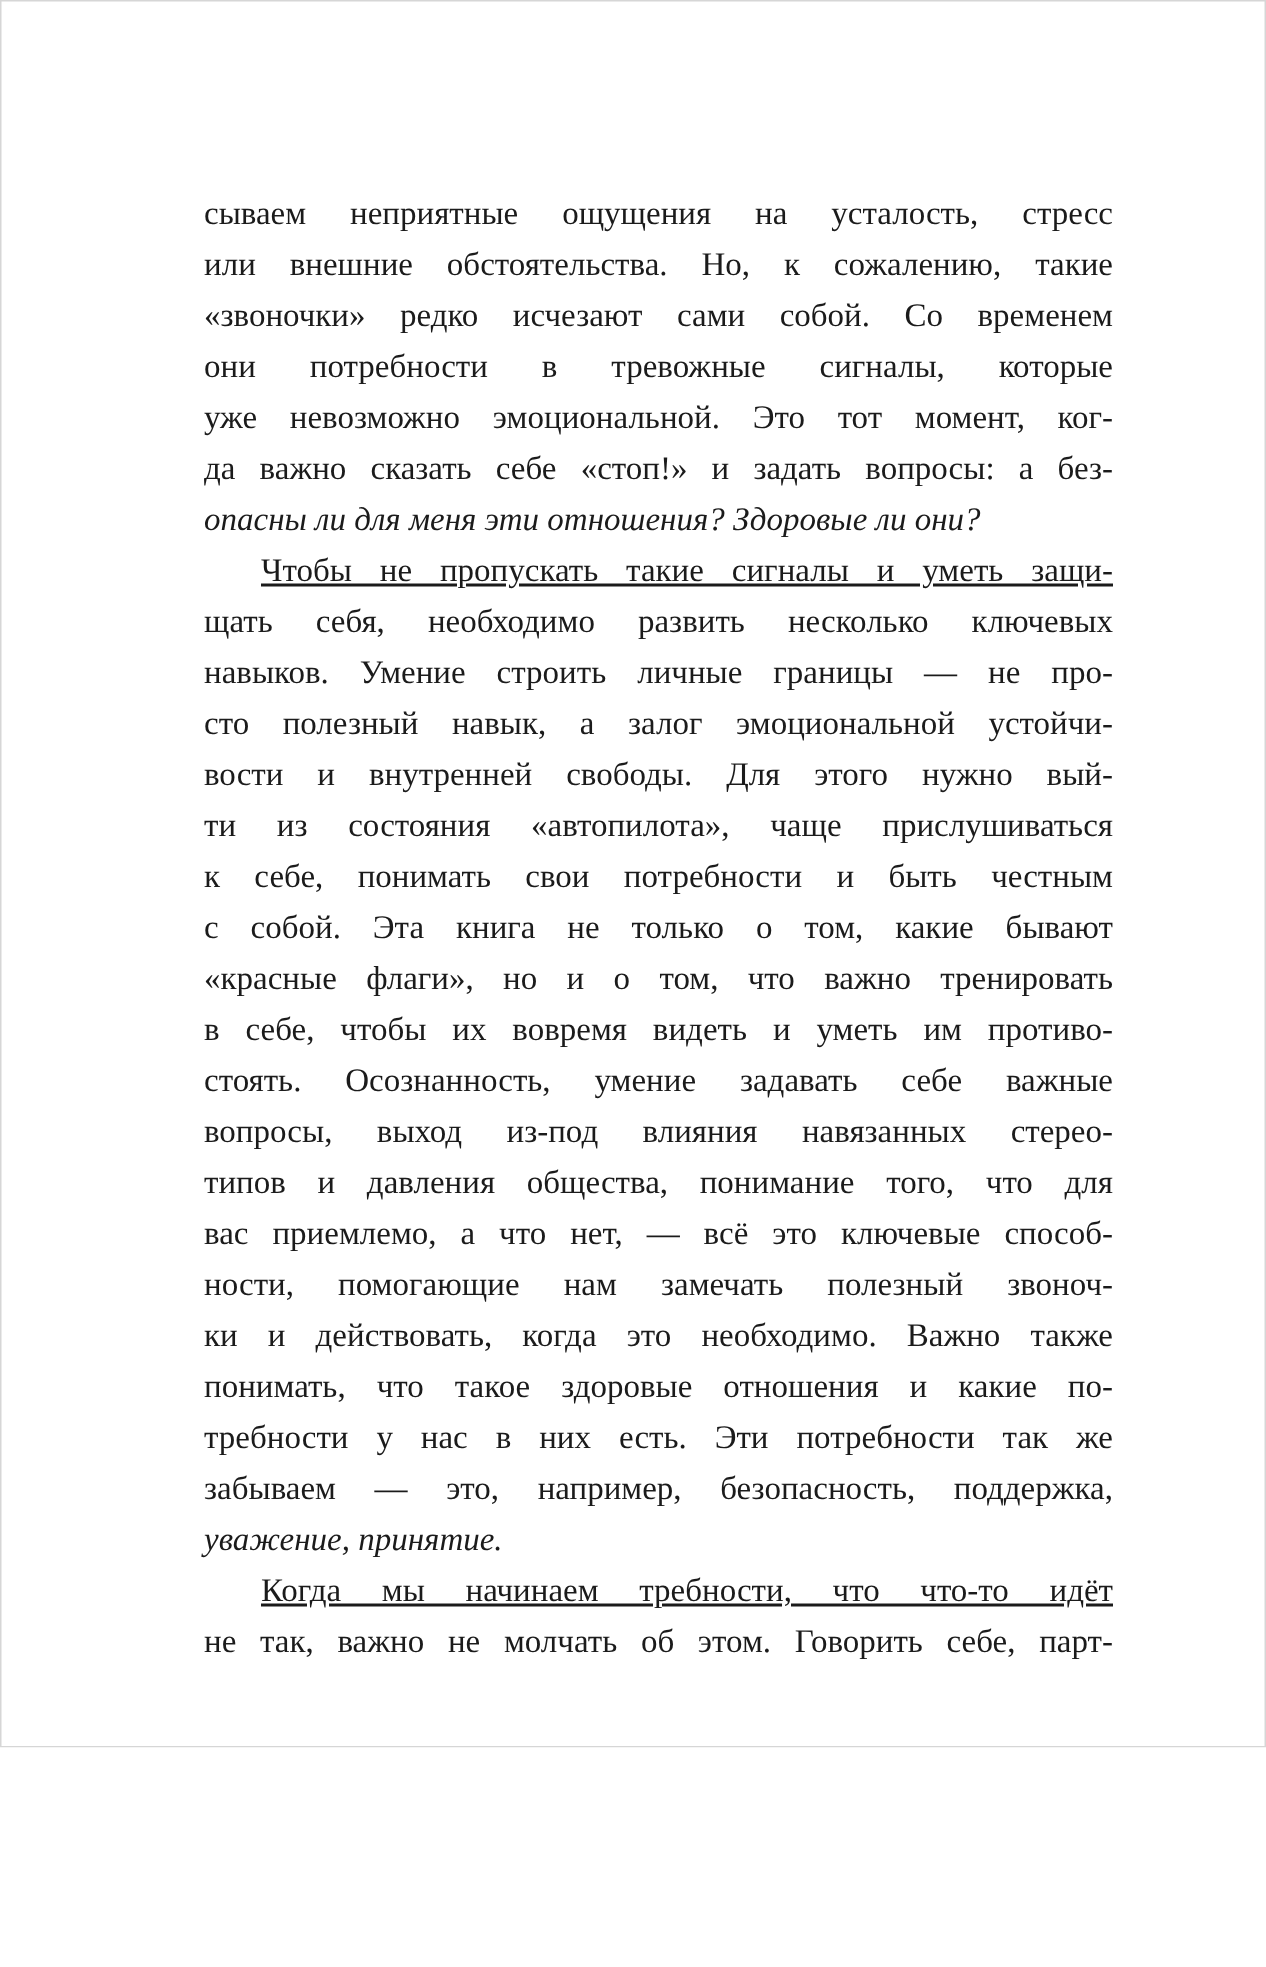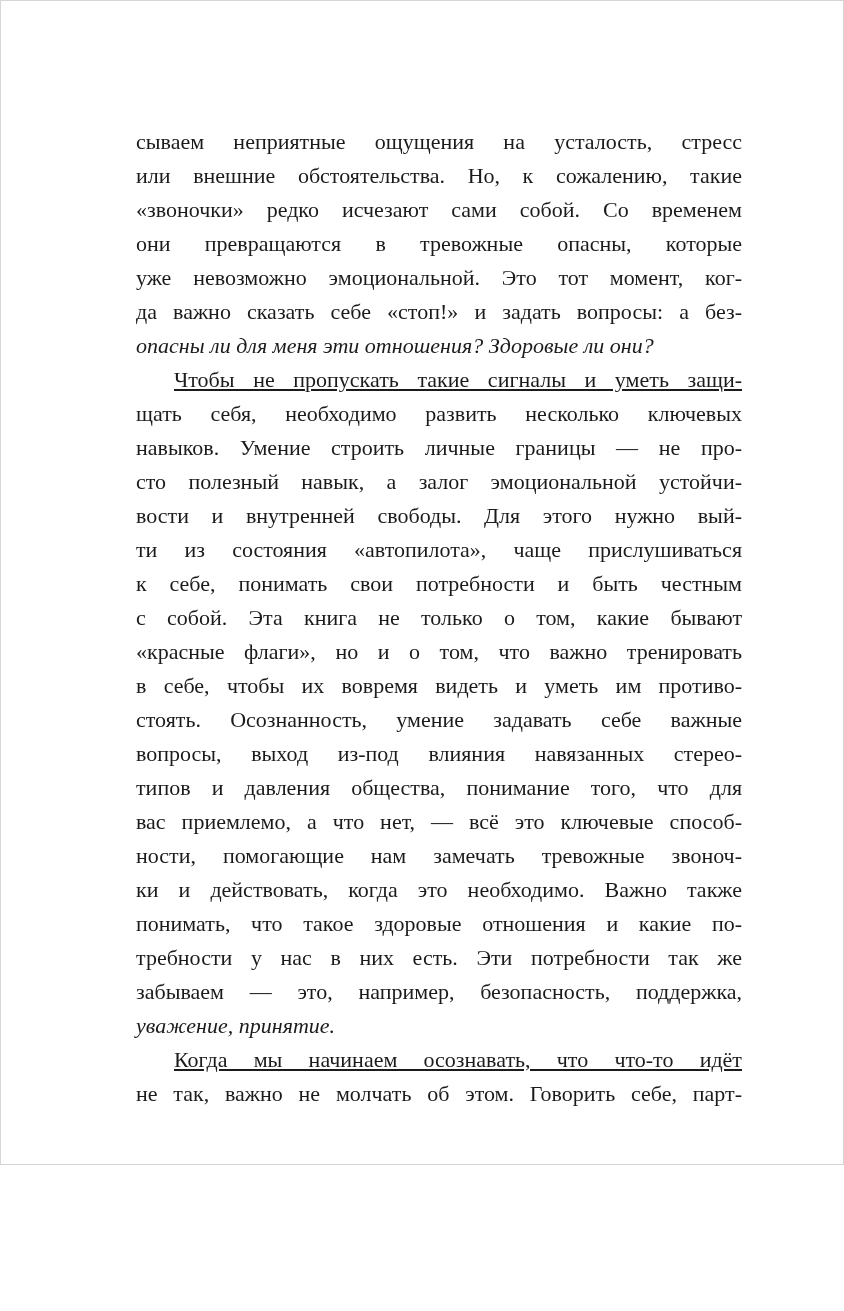--- a/index.html
+++ b/index.html
@@ -74,49 +74,49 @@
 </head>
 <body>
 
 <div class="page">
 
   <div class="text-block">
       <p>
         <span class="line">сываем неприятные ощущения на усталость, стресс</span>
         <span class="line">или внешние обстоятельства. Но, к сожалению, такие</span>
         <span class="line">«звоночки» редко исчезают сами собой. Со временем</span>
-        <span class="line">они превращаются в тревожные опасны, которые</span>
+        <span class="line">они потребности в тревожные сигналы, которые</span>
         <span class="line">уже невозможно эмоциональной. Это тот момент, ког-</span>
         <span class="line">да важно сказать себе «стоп!» и задать вопросы: а без-</span>
         <span class="line last">опасны ли для меня эти отношения? Здоровые ли они?</span>
       </p>
       <p>
         <span class="line indent">Чтобы не пропускать такие сигналы и уметь защи-</span>
         <span class="line">щать себя, необходимо развить несколько ключевых</span>
         <span class="line">навыков. Умение строить личные границы — не про-</span>
         <span class="line">сто полезный навык, а залог эмоциональной устойчи-</span>
         <span class="line">вости и внутренней свободы. Для этого нужно вый-</span>
         <span class="line">ти из состояния «автопилота», чаще прислушиваться</span>
         <span class="line">к себе, понимать свои потребности и быть честным</span>
         <span class="line">с собой. Эта книга не только о том, какие бывают</span>
         <span class="line">«красные флаги», но и о том, что важно тренировать</span>
         <span class="line">в себе, чтобы их вовремя видеть и уметь им противо-</span>
         <span class="line">стоять. Осознанность, умение задавать себе важные</span>
         <span class="line">вопросы, выход из-под влияния навязанных стерео-</span>
         <span class="line">типов и давления общества, понимание того, что для</span>
         <span class="line">вас приемлемо, а что нет, — всё это ключевые способ-</span>
-        <span class="line">ности, помогающие нам замечать тревожные звоноч-</span>
+        <span class="line">ности, помогающие нам замечать полезный звоноч-</span>
         <span class="line">ки и действовать, когда это необходимо. Важно также</span>
         <span class="line">понимать, что такое здоровые отношения и какие по-</span>
         <span class="line">требности у нас в них есть. Эти потребности так же</span>
         <span class="line">забываем — это, например, безопасность, поддержка,</span>
         <span class="line last">уважение, принятие.</span>
       </p>
       <p>
-        <span class="line indent">Когда мы начинаем осознавать, что что-то идёт</span>
+        <span class="line indent">Когда мы начинаем требности, что что-то идёт</span>
         <span class="line">не так, важно не молчать об этом. Говорить себе, парт-</span>
       </p>
     </div>
 
   <div class="footer">
     <span class="page-number">4</span>
     <span class="running-title">ВВЕДЕНИЕ</span>
   </div>
 
 </div>

